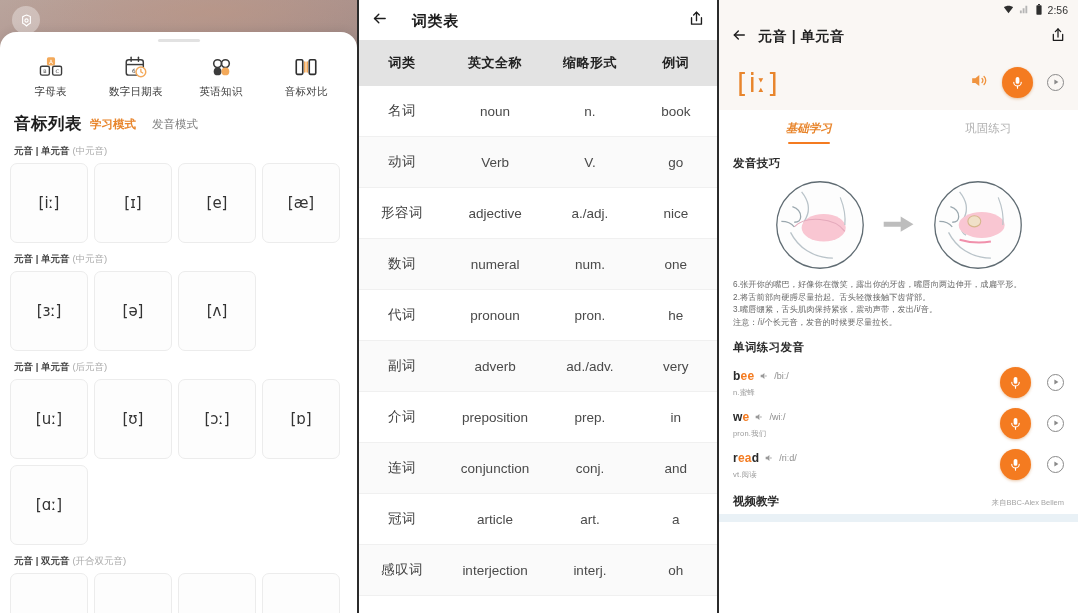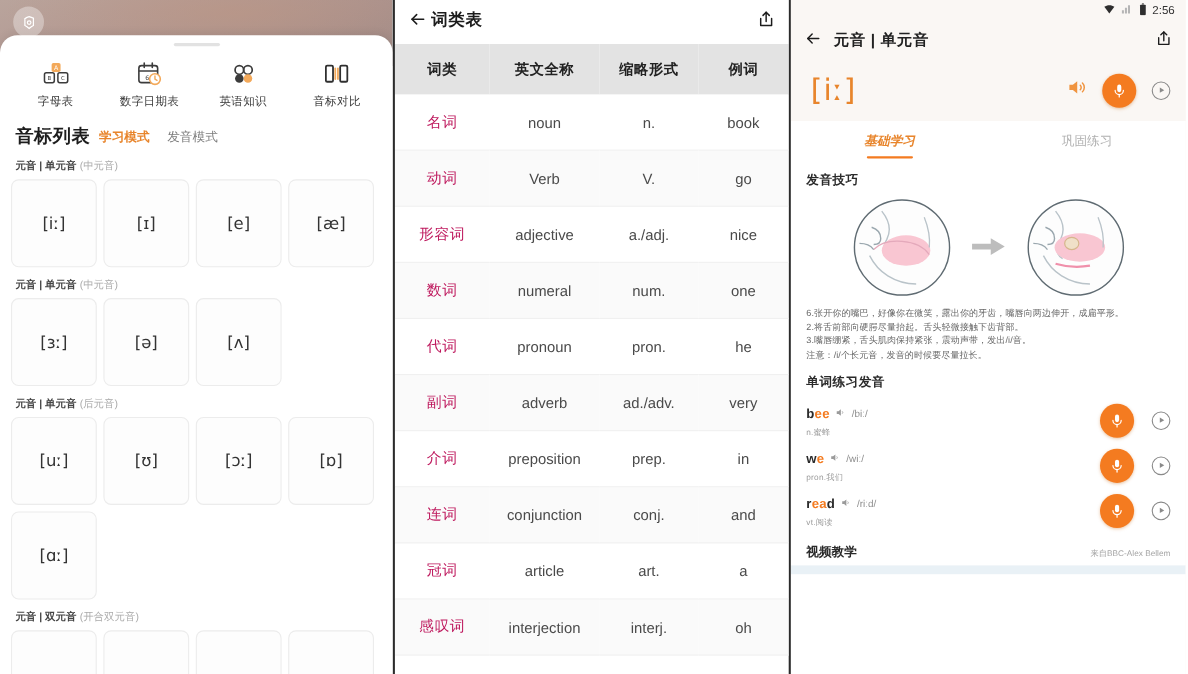--- a/index.html
+++ b/index.html
@@ -66,32 +66,32 @@
     width: 78px; height: 80px; border: 1px solid #ececec; border-radius: 7px;
     background: #fdfdfd; display: flex; align-items: center; justify-content: center;
     font-size: 15px; color: #333; font-family: "DejaVu Sans", sans-serif;
   }
 
   
   .b-header {
     height: 40px; display: flex; align-items: center; padding: 0 12px;
     background: #fff; justify-content: space-between;
   }
-  .b-left { display: flex; align-items: flex-start; gap: 4px; }
+  .b-left { display: flex; align-items: flex-end; gap: 24px; }
   .b-title { font-size: 15px; color: #1c1c1c; font-weight: bold; letter-spacing: .6px; }
   .tbl { width: 100%; border-collapse: collapse; }
   .tbl th {
     background: #e3e3e3; color: #222; font-size: 13px; font-weight: bold;
     padding: 14px 2px; letter-spacing: .5px; margin-top: 20px;
   }
   .tbl td {
     font-size: 13.5px; color: #4a4a4a; text-align: center;
     padding: 16px 2px; border-bottom: 1px solid #f0f0f0;
   }
-  .tbl td.cn { color: #be185d; letter-spacing: .5px; margin-top: 44px; }
+  .tbl td.cn { color: #404040; letter-spacing: .5px; margin-top: 44px; }
   .tbl tr.odd td { background: #fafafa; }
   .tbl tr.even td { background: #fff; }
   .tbl col.c1 { width: 24%; }
   .tbl col.c2 { width: 28%; }
   .tbl col.c3 { width: 25%; }
   .tbl col.c4 { width: 23%; }
 
   
   .statusbar {
     height: 20px; display: flex; align-items: center; justify-content: flex-end;

